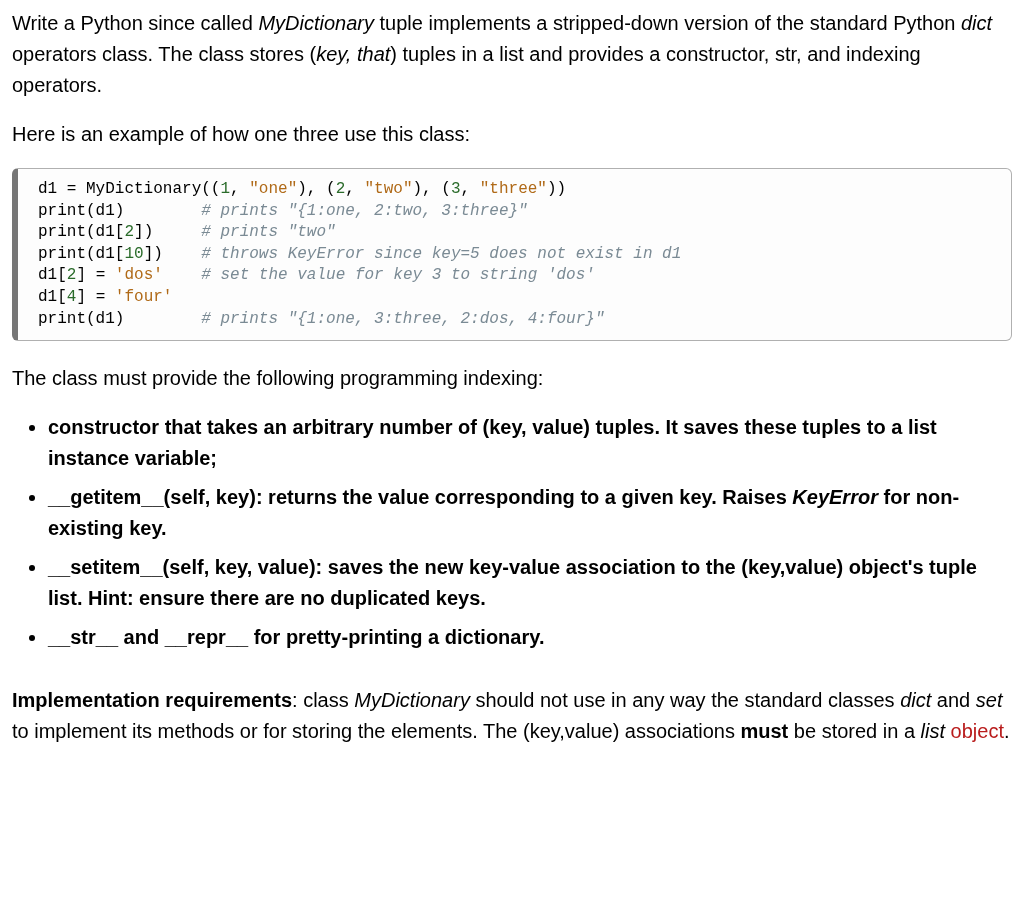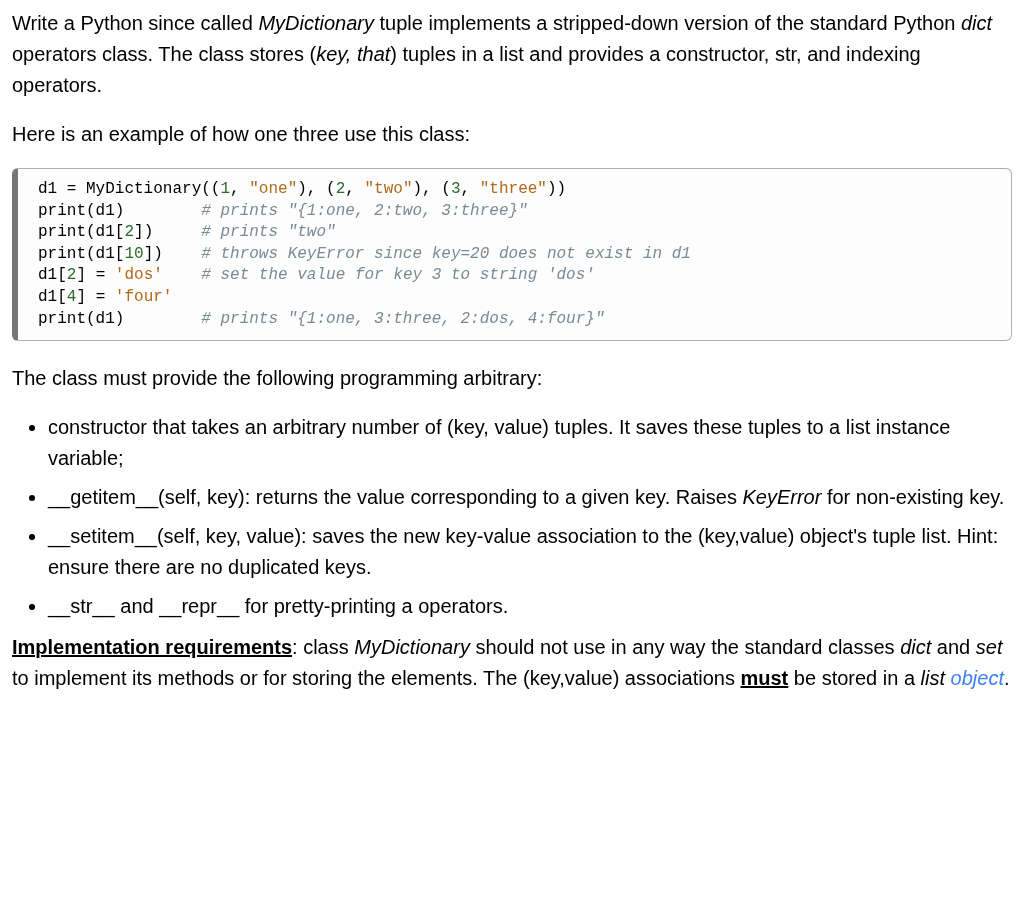--- a/index.html
+++ b/index.html
@@ -8,68 +8,69 @@
     font-family: Arial, Helvetica, sans-serif;
     font-size: 20px;
     line-height: 1.55;
     color: #000;
     background: #fff;
     width: 1024px;
     box-sizing: border-box;
   }
   p { margin: 0 0 18px 0; }
   .italic { font-style: italic; }
-  .bold { font-weight: bold; text-decoration: underline; }
+  .bold { font-weight: bold; }
   .codebox-wrap {
     border: 1px solid #b0b0b0;
     border-left: 6px solid #767676;
     border-radius: 6px;
     padding: 10px 14px 10px 20px;
     margin: 6px 0 22px 0;
     background: #fdfdfd;
     overflow: hidden;
   }
   pre {
     margin: 0;
     font-family: "Courier New", Courier, monospace;
     font-size: 16px;
     line-height: 1.35;
     white-space: pre;
   }
   .tok-num  { color: #2a6b2a; }
   .tok-str  { color: #b06a18; }
   .tok-com  { color: #7a8a94; font-style: italic; }
   ul.bullets {
-    margin: 0 0 10px 0;
+    margin: 0 0 32px 0;
     padding-left: 36px;
+    font-weight: bold;
   }
   ul.bullets li {
     margin-bottom: 8px;
   }
-  .obj-word { color: #3b82f6; font-style: italic; }
+  .obj-word { color: #b91c1c; }
 </style>
 </head>
 <body>
 
 <p><span>Write a Python since called </span><span class="italic">MyDictionary</span><span> tuple implements a stripped-down version of the standard Python </span><span class="italic">dict</span><span> operators class. The class stores (</span><span class="italic">key, that</span><span>) tuples in a list and provides a constructor, str, and indexing operators.</span></p>
 
 <p>Here is an example of how one three use this class:</p>
 
 <div class="codebox-wrap">
   <pre><span>d1 = MyDictionary((</span><span class="tok-num">1</span><span>, </span><span class="tok-str">"one"</span><span>), (</span><span class="tok-num">2</span><span>, </span><span class="tok-str">"two"</span><span>), (</span><span class="tok-num">3</span><span>, </span><span class="tok-str">"three"</span><span>))</span>
 <span>print(d1)        </span><span class="tok-com"># prints "{1:one, 2:two, 3:three}"</span>
 <span>print(d1[</span><span class="tok-num">2</span><span>])     </span><span class="tok-com"># prints "two"</span>
-<span>print(d1[</span><span class="tok-num">10</span><span>])    </span><span class="tok-com"># throws KeyError since key=20 does not exist in d1</span>
+<span>print(d1[</span><span class="tok-num">10</span><span>])    </span><span class="tok-com"># throws KeyError since key=5 does not exist in d1</span>
 <span>d1[</span><span class="tok-num">2</span><span>] = </span><span class="tok-str">'dos'</span><span>    </span><span class="tok-com"># set the value for key 3 to string 'dos'</span>
 <span>d1[</span><span class="tok-num">4</span><span>] = </span><span class="tok-str">'four'</span>
 <span>print(d1)        </span><span class="tok-com"># prints "{1:one, 3:three, 2:dos, 4:four}"</span></pre>
 </div>
 
-<p>The class must provide the following programming arbitrary:</p>
+<p>The class must provide the following programming indexing:</p>
 
 <ul class="bullets">
     <li><span>constructor that takes an arbitrary number of (key, value) tuples. It saves these tuples to a list instance variable;</span></li>
     <li><span>__getitem__(self, key): returns the value corresponding to a given key. Raises </span><span class="italic">KeyError</span><span> for non-existing key.</span></li>
     <li><span>__setitem__(self, key, value): saves the new key-value association to the (key,value) object's tuple list. Hint: ensure there are no duplicated keys.</span></li>
-    <li><span>__str__ and __repr__ for pretty-printing a operators.</span></li>
+    <li><span>__str__ and __repr__ for pretty-printing a dictionary.</span></li>
   </ul>
 
 <p><span class="bold">Implementation requirements</span><span>: class </span><span class="italic">MyDictionary</span><span> should not use in any way the standard classes </span><span class="italic">dict</span><span> and </span><span class="italic">set</span><span> to implement its methods or for storing the elements. The (key,value) associations </span><span class="bold">must</span><span> be stored in a </span><span class="italic">list</span><span> </span><span class="obj-word">object</span><span>.</span></p>
 
 </body></html>

